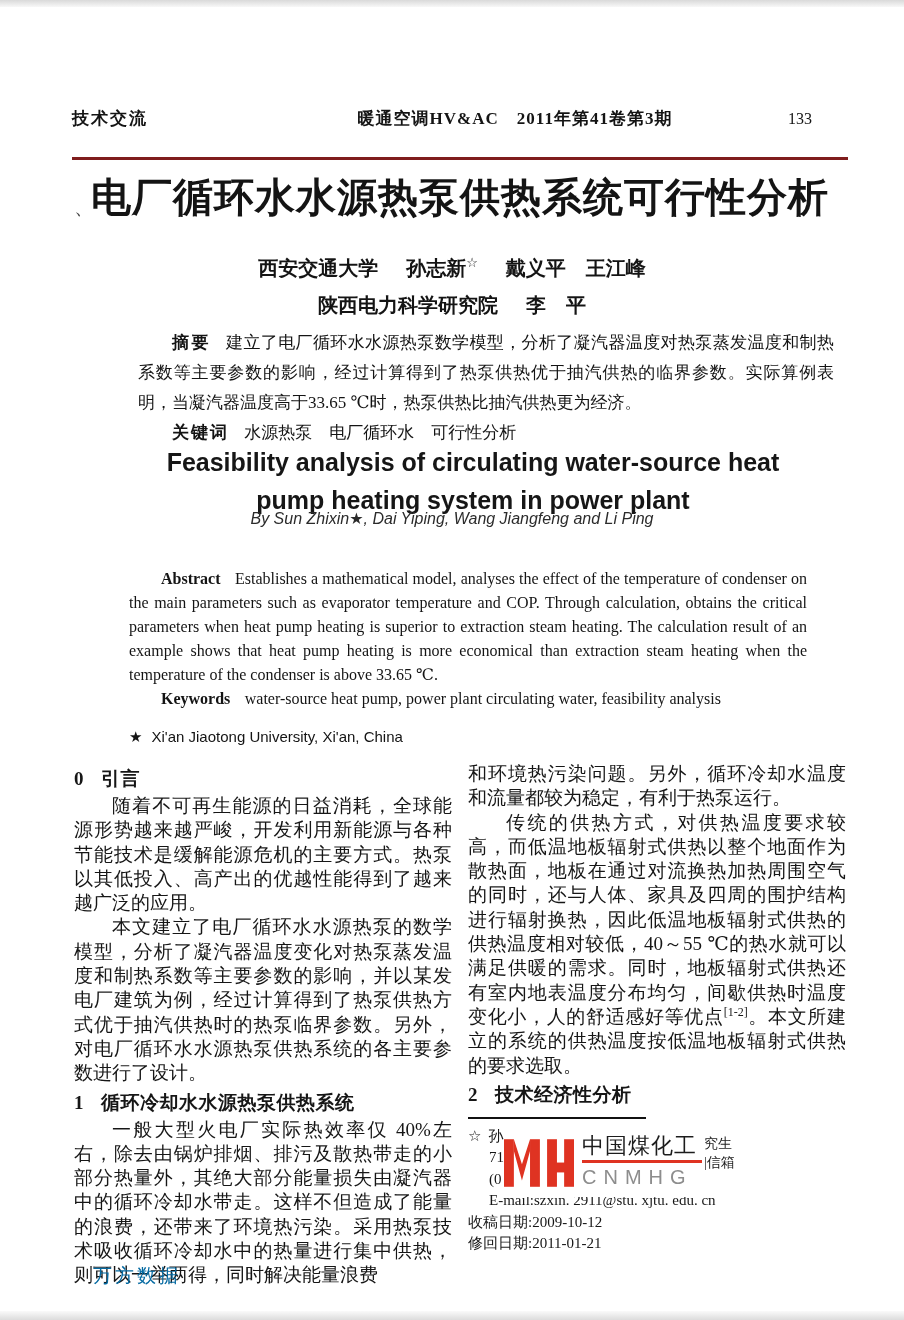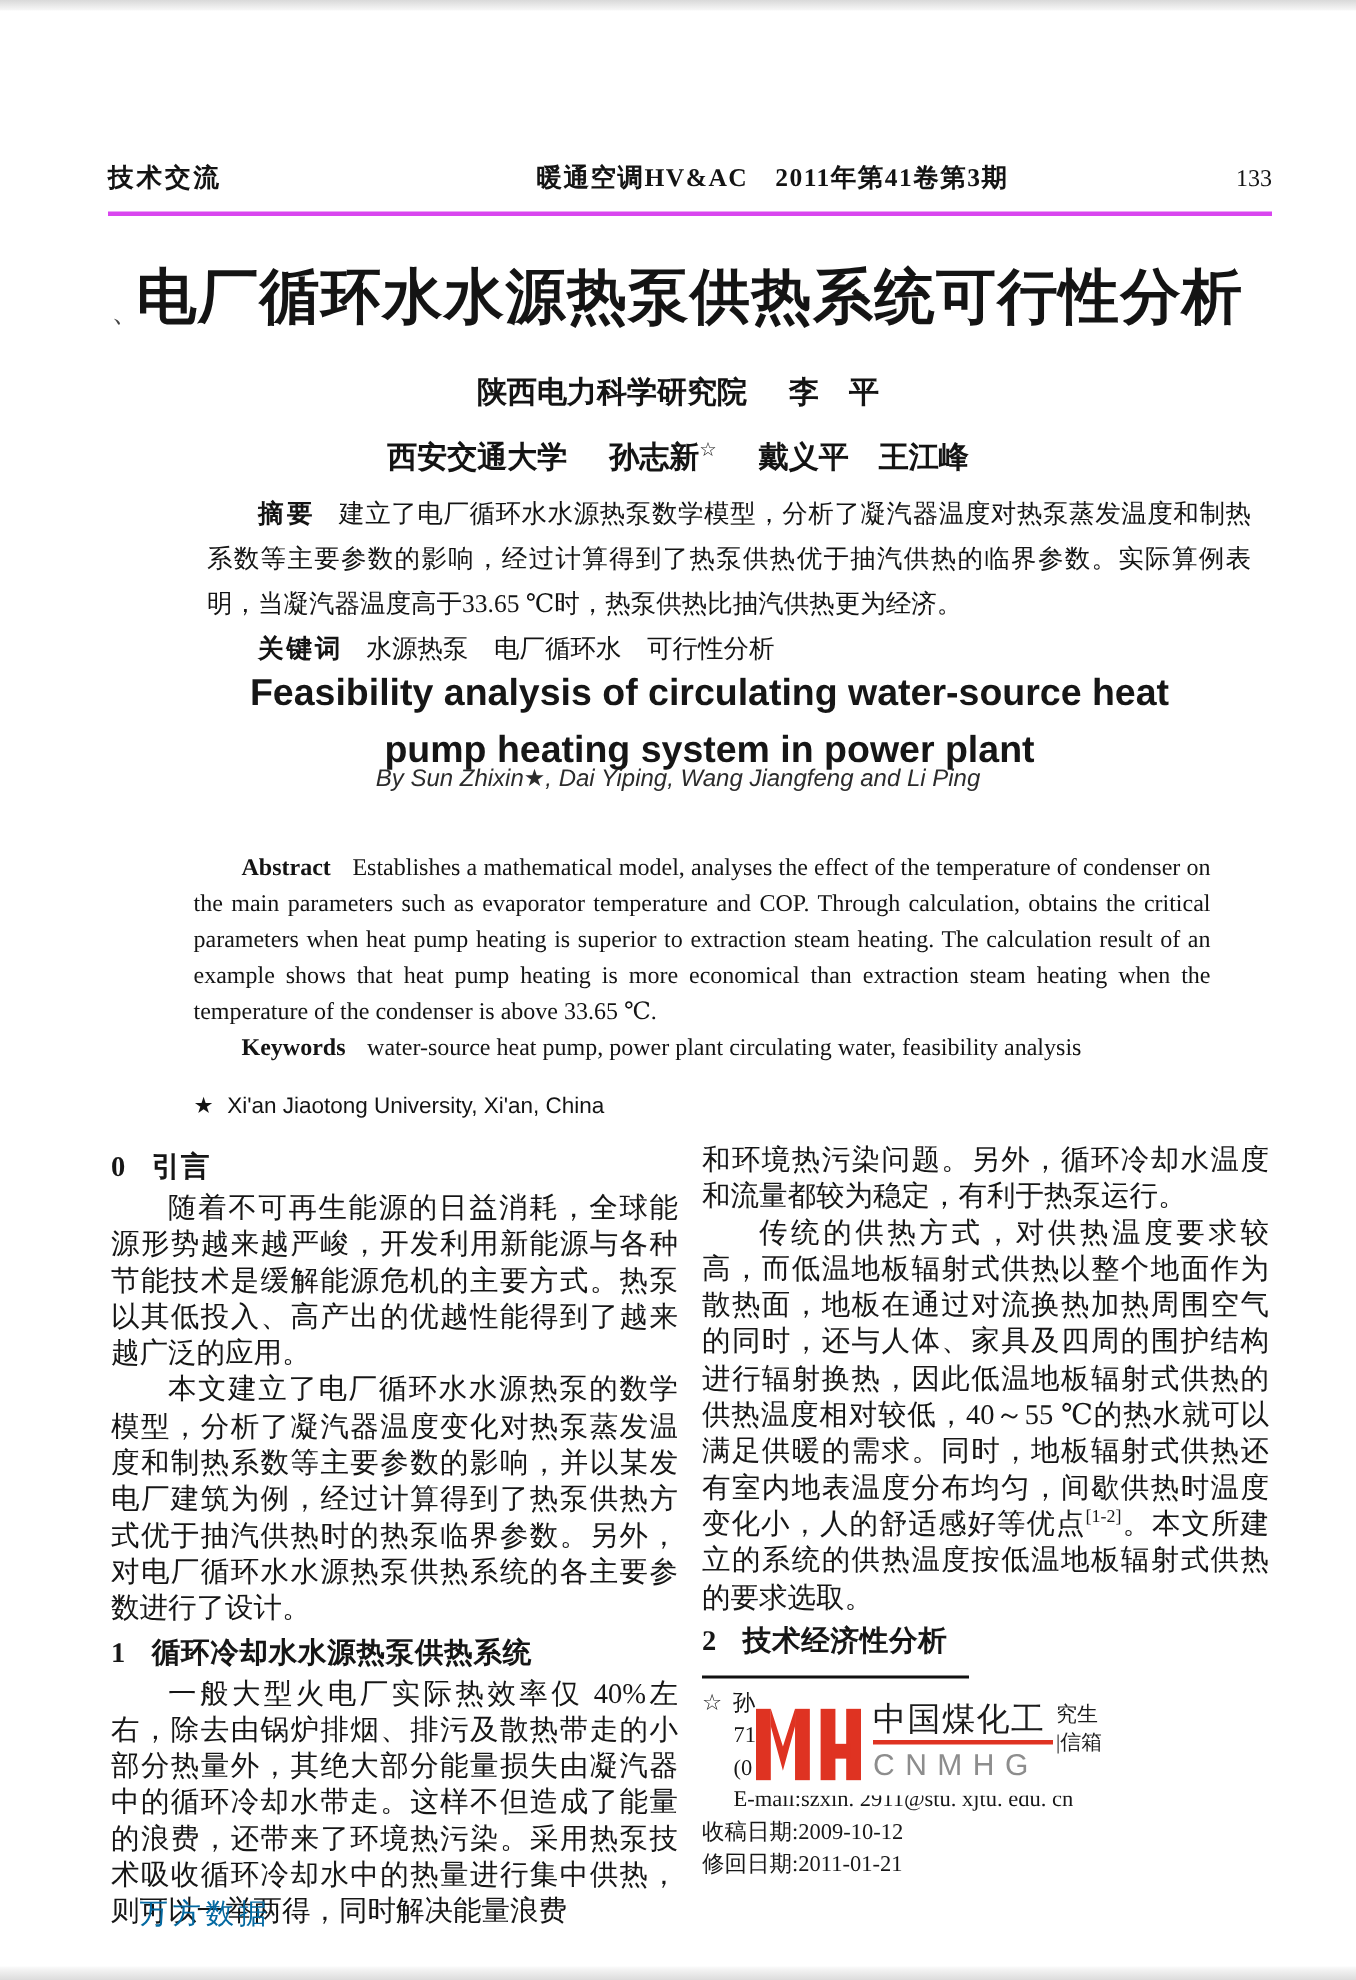--- a/index.html
+++ b/index.html
@@ -9,24 +9,24 @@
     font-family:"Liberation Serif","DejaVu Serif",serif; color:#141414;
     overflow:hidden; margin:0 auto;
   }
   .edge-top { position:absolute; top:0; left:0; right:0; height:7px;
     background:linear-gradient(#d9d9d9,#f8f8f8); }
   .edge-bottom { position:absolute; bottom:0; left:0; right:0; height:9px;
     background:linear-gradient(#fafafa,#dcdcdc); }
 
   .header { position:absolute; top:107px; left:72px; right:56px;
     display:flex; align-items:baseline; font-weight:bold; font-size:17px;
-    padding-bottom:11px; border-bottom:3px solid #d946ef; }
+    padding-bottom:27px; border-bottom:3px solid #7f1d1d; }
   .h-left { width:170px; letter-spacing:2px; }
   .h-center { flex:1; text-align:center; letter-spacing:1px; }
-  .h-right { width:60px; text-align:right; font-weight:normal; font-size:16px; }
+  .h-right { width:60px; text-align:left; font-weight:normal; font-size:16px; }
 
   .title-mark { position:absolute; left:74px; top:194px; font-size:20px; color:#444; }
   .title { position:absolute; top:170px; left:72px; right:56px; text-align:center;
     font-size:40px; font-weight:bold; letter-spacing:1px; white-space:nowrap; }
 
   .authors { position:absolute; top:244px; left:0; right:0; text-align:center;
     font-size:20px; font-weight:bold; line-height:37px; }
   .authors .gap { display:inline-block; width:1.4em; }
   .authors sup { font-size:13px; font-weight:normal; }
 
@@ -96,24 +96,24 @@
     <span class="h-left">技术交流</span>
     <span class="h-center">暖通空调HV&amp;AC　2011年第41卷第3期</span>
     <span class="h-right">133</span>
   </div>
 
   <span class="title-mark">、</span>
   <h1 class="title">电厂循环水水源热泵供热系统可行性分析</h1>
 
   <div class="authors">
     <div>
-      <span>陕西电力科学研究院</span><span class="gap"></span><span>李　平</span>
+      <span>西安交通大学</span><span class="gap"></span><span>孙志新</span><sup>☆</sup><span class="gap"></span><span>戴义平　王江峰</span>
     </div>
     <div>
-      <span>西安交通大学</span><span class="gap"></span><span>孙志新</span><sup>☆</sup><span class="gap"></span><span>戴义平　王江峰</span>
+      <span>陕西电力科学研究院</span><span class="gap"></span><span>李　平</span>
     </div>
   </div>
 
   <div class="abstract-cn">
     <p class="para"><b class="cn-label">摘要</b><span>建立了电厂循环水水源热泵数学模型，分析了凝汽器温度对热泵蒸发温度和制热系数等主要参数的影响，经过计算得到了热泵供热优于抽汽供热的临界参数。实际算例表明，当凝汽器温度高于33.65 ℃时，热泵供热比抽汽供热更为经济。</span></p>
     <p class="para"><b class="cn-label">关键词</b><span>水源热泵</span><span class="kw-sep"></span><span>电厂循环水</span><span class="kw-sep"></span><span>可行性分析</span></p>
   </div>
 
   <h2 class="title-en">
     <span>Feasibility analysis of circulating water-source heat</span><br>

